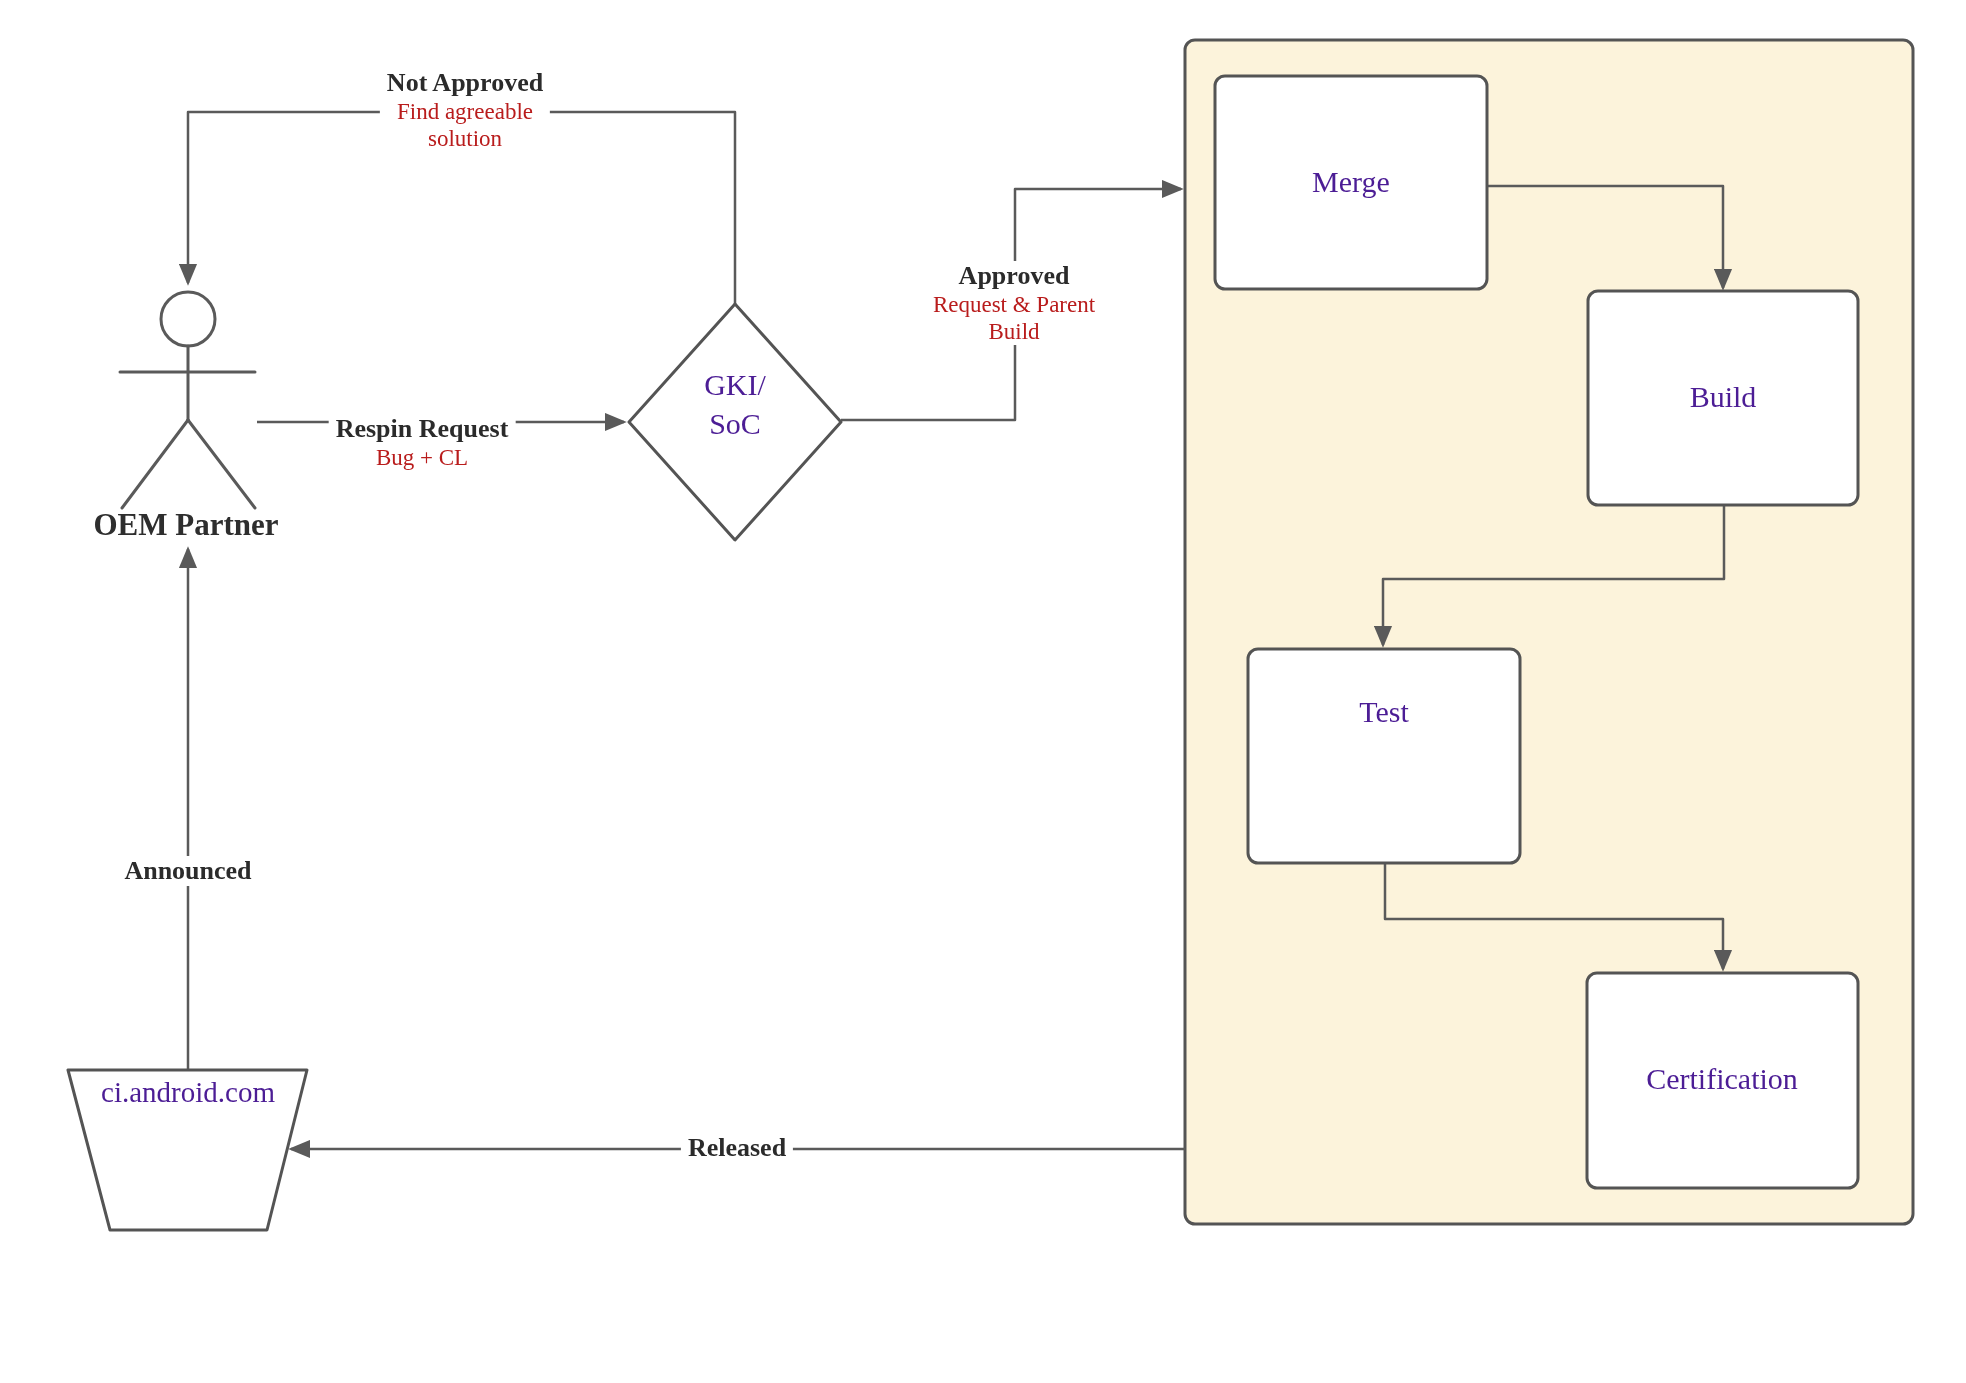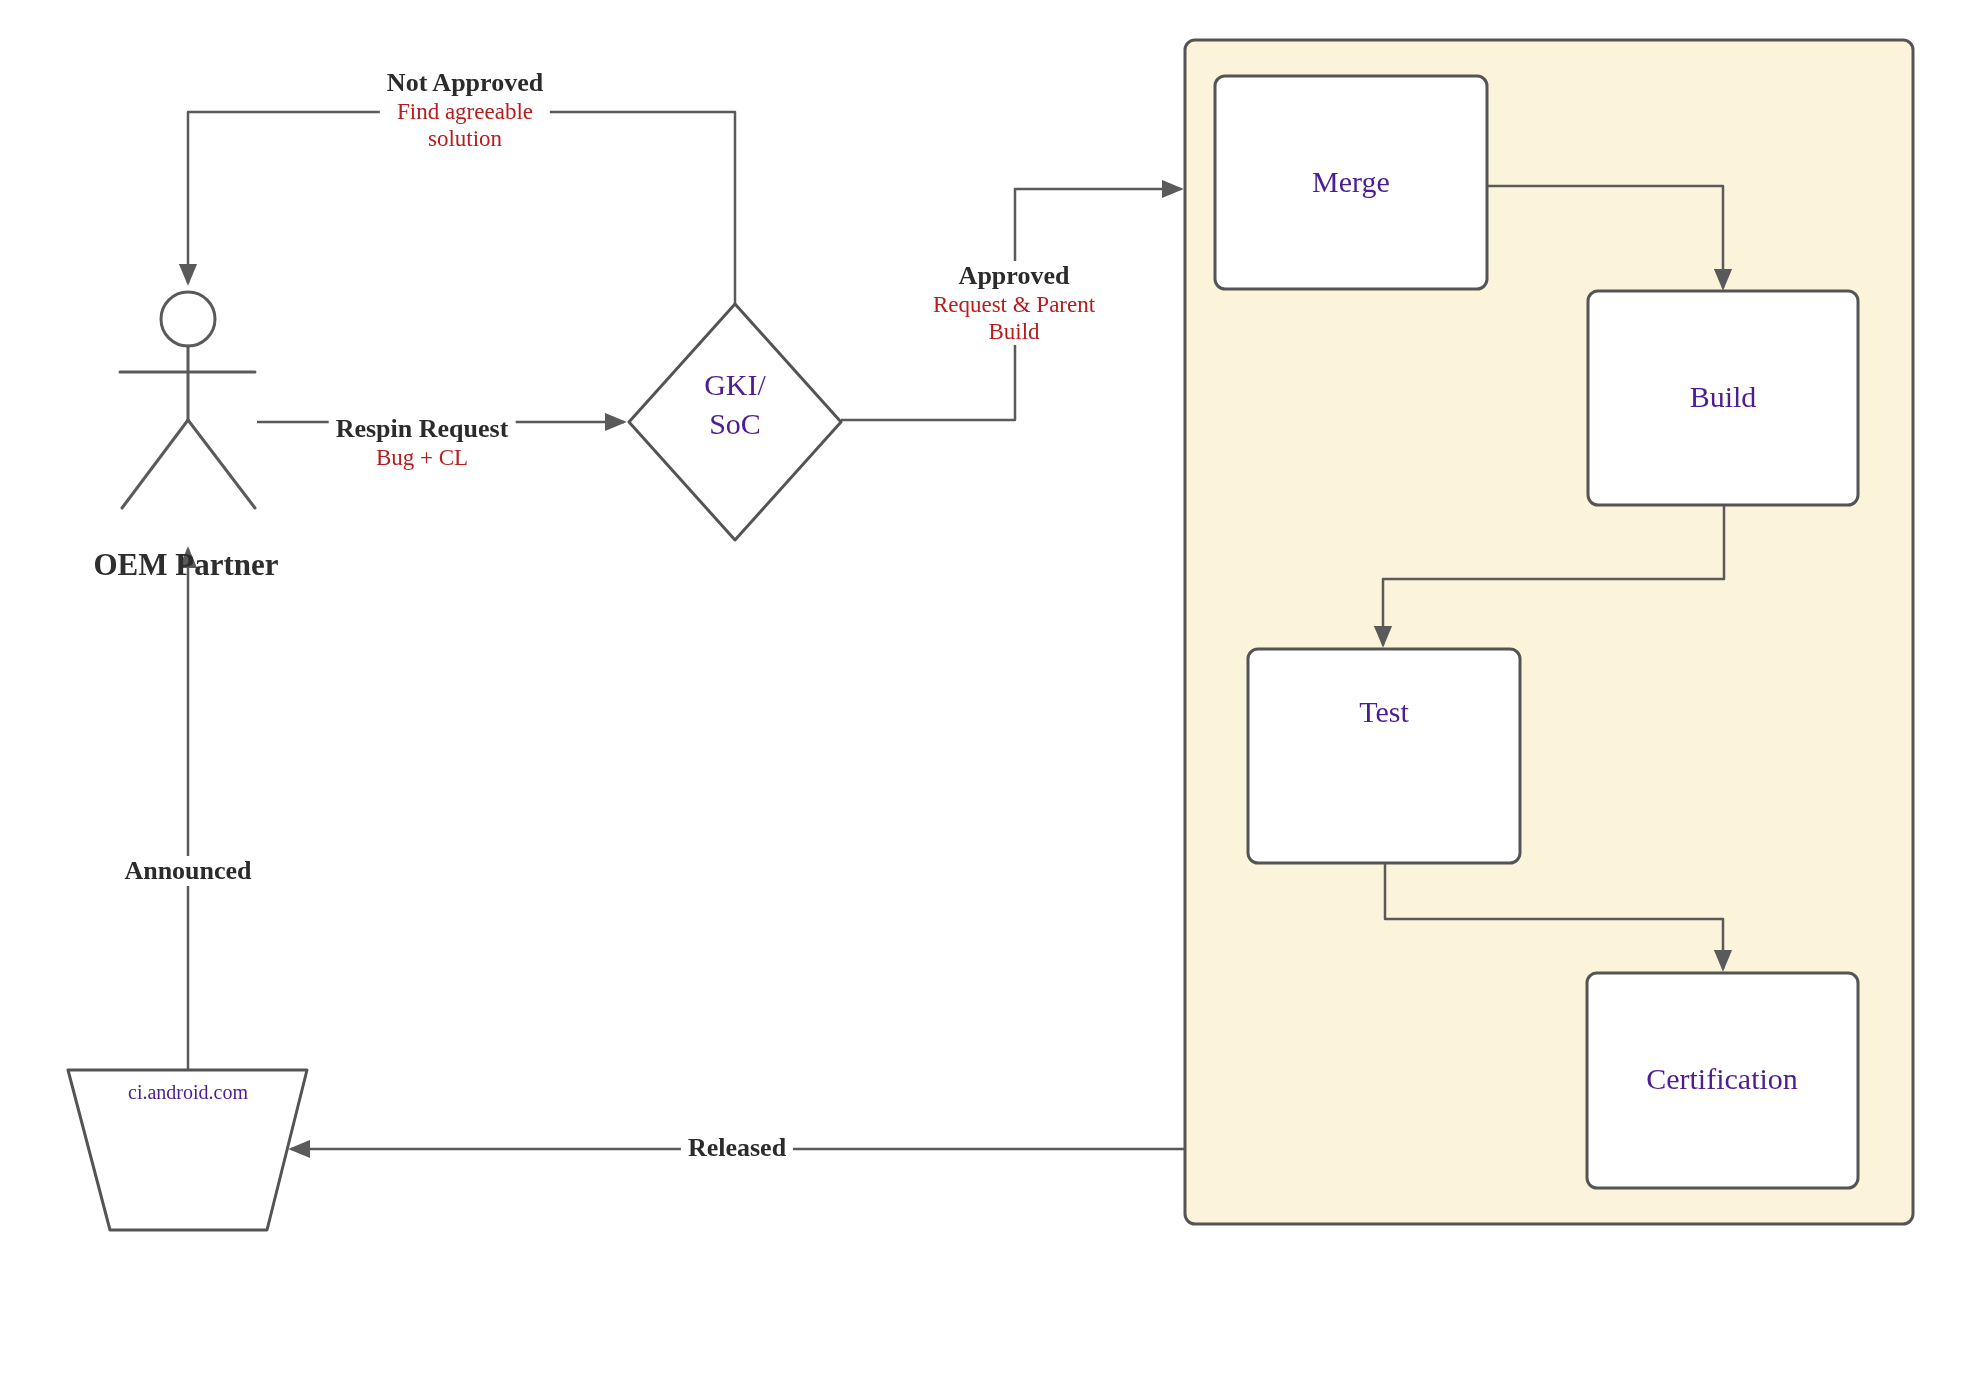--- a/index.html
+++ b/index.html
@@ -19,21 +19,21 @@
     position: absolute;
     transform: translate(-50%, -50%);
     text-align: center;
     white-space: nowrap;
   }
   .node-label {
     font-size: 30px;
     color: #4c1d95;
   }
   .gki-label { line-height: 39px; }
-  .ci-label  { font-size: 20px; }
+  .ci-label  { font-size: 29px; }
   .actor-label {
     font-size: 31px;
     font-weight: bold;
     color: #2e2e2e;
   }
   .edge-label {
     background: #ffffff;
     padding: 0 7px;
     color: #2f2f2f;
   }
@@ -101,21 +101,21 @@
   <div class="lbl node-label" style="left:1384px; top:712px;">Test</div>
   <div class="lbl node-label" style="left:1722px; top:1079px;">Certification</div>
 
   <div class="lbl node-label gki-label" style="left:735px; top:404px;">
     <div>GKI/</div>
     <div>SoC</div>
   </div>
 
   <div class="lbl node-label ci-label" style="left:188px; top:1092px;">ci.android.com</div>
 
-  <div class="lbl actor-label" style="left:186px; top:525px;margin-top:40px;">OEM Partner</div>
+  <div class="lbl actor-label" style="left:186px; top:525px;">OEM Partner</div>
 
   <div class="lbl edge-label" style="left:465px; top:110px;">
     <div class="edge-title">Not Approved</div>
     <div class="edge-sub">Find agreeable</div>
     <div class="edge-sub">solution</div>
   </div>
 
   <div class="lbl edge-label" style="left:422px; top:419px;margin-top:23px;">
     <div class="edge-title">Respin Request</div>
     <div class="edge-sub">Bug + CL</div>

